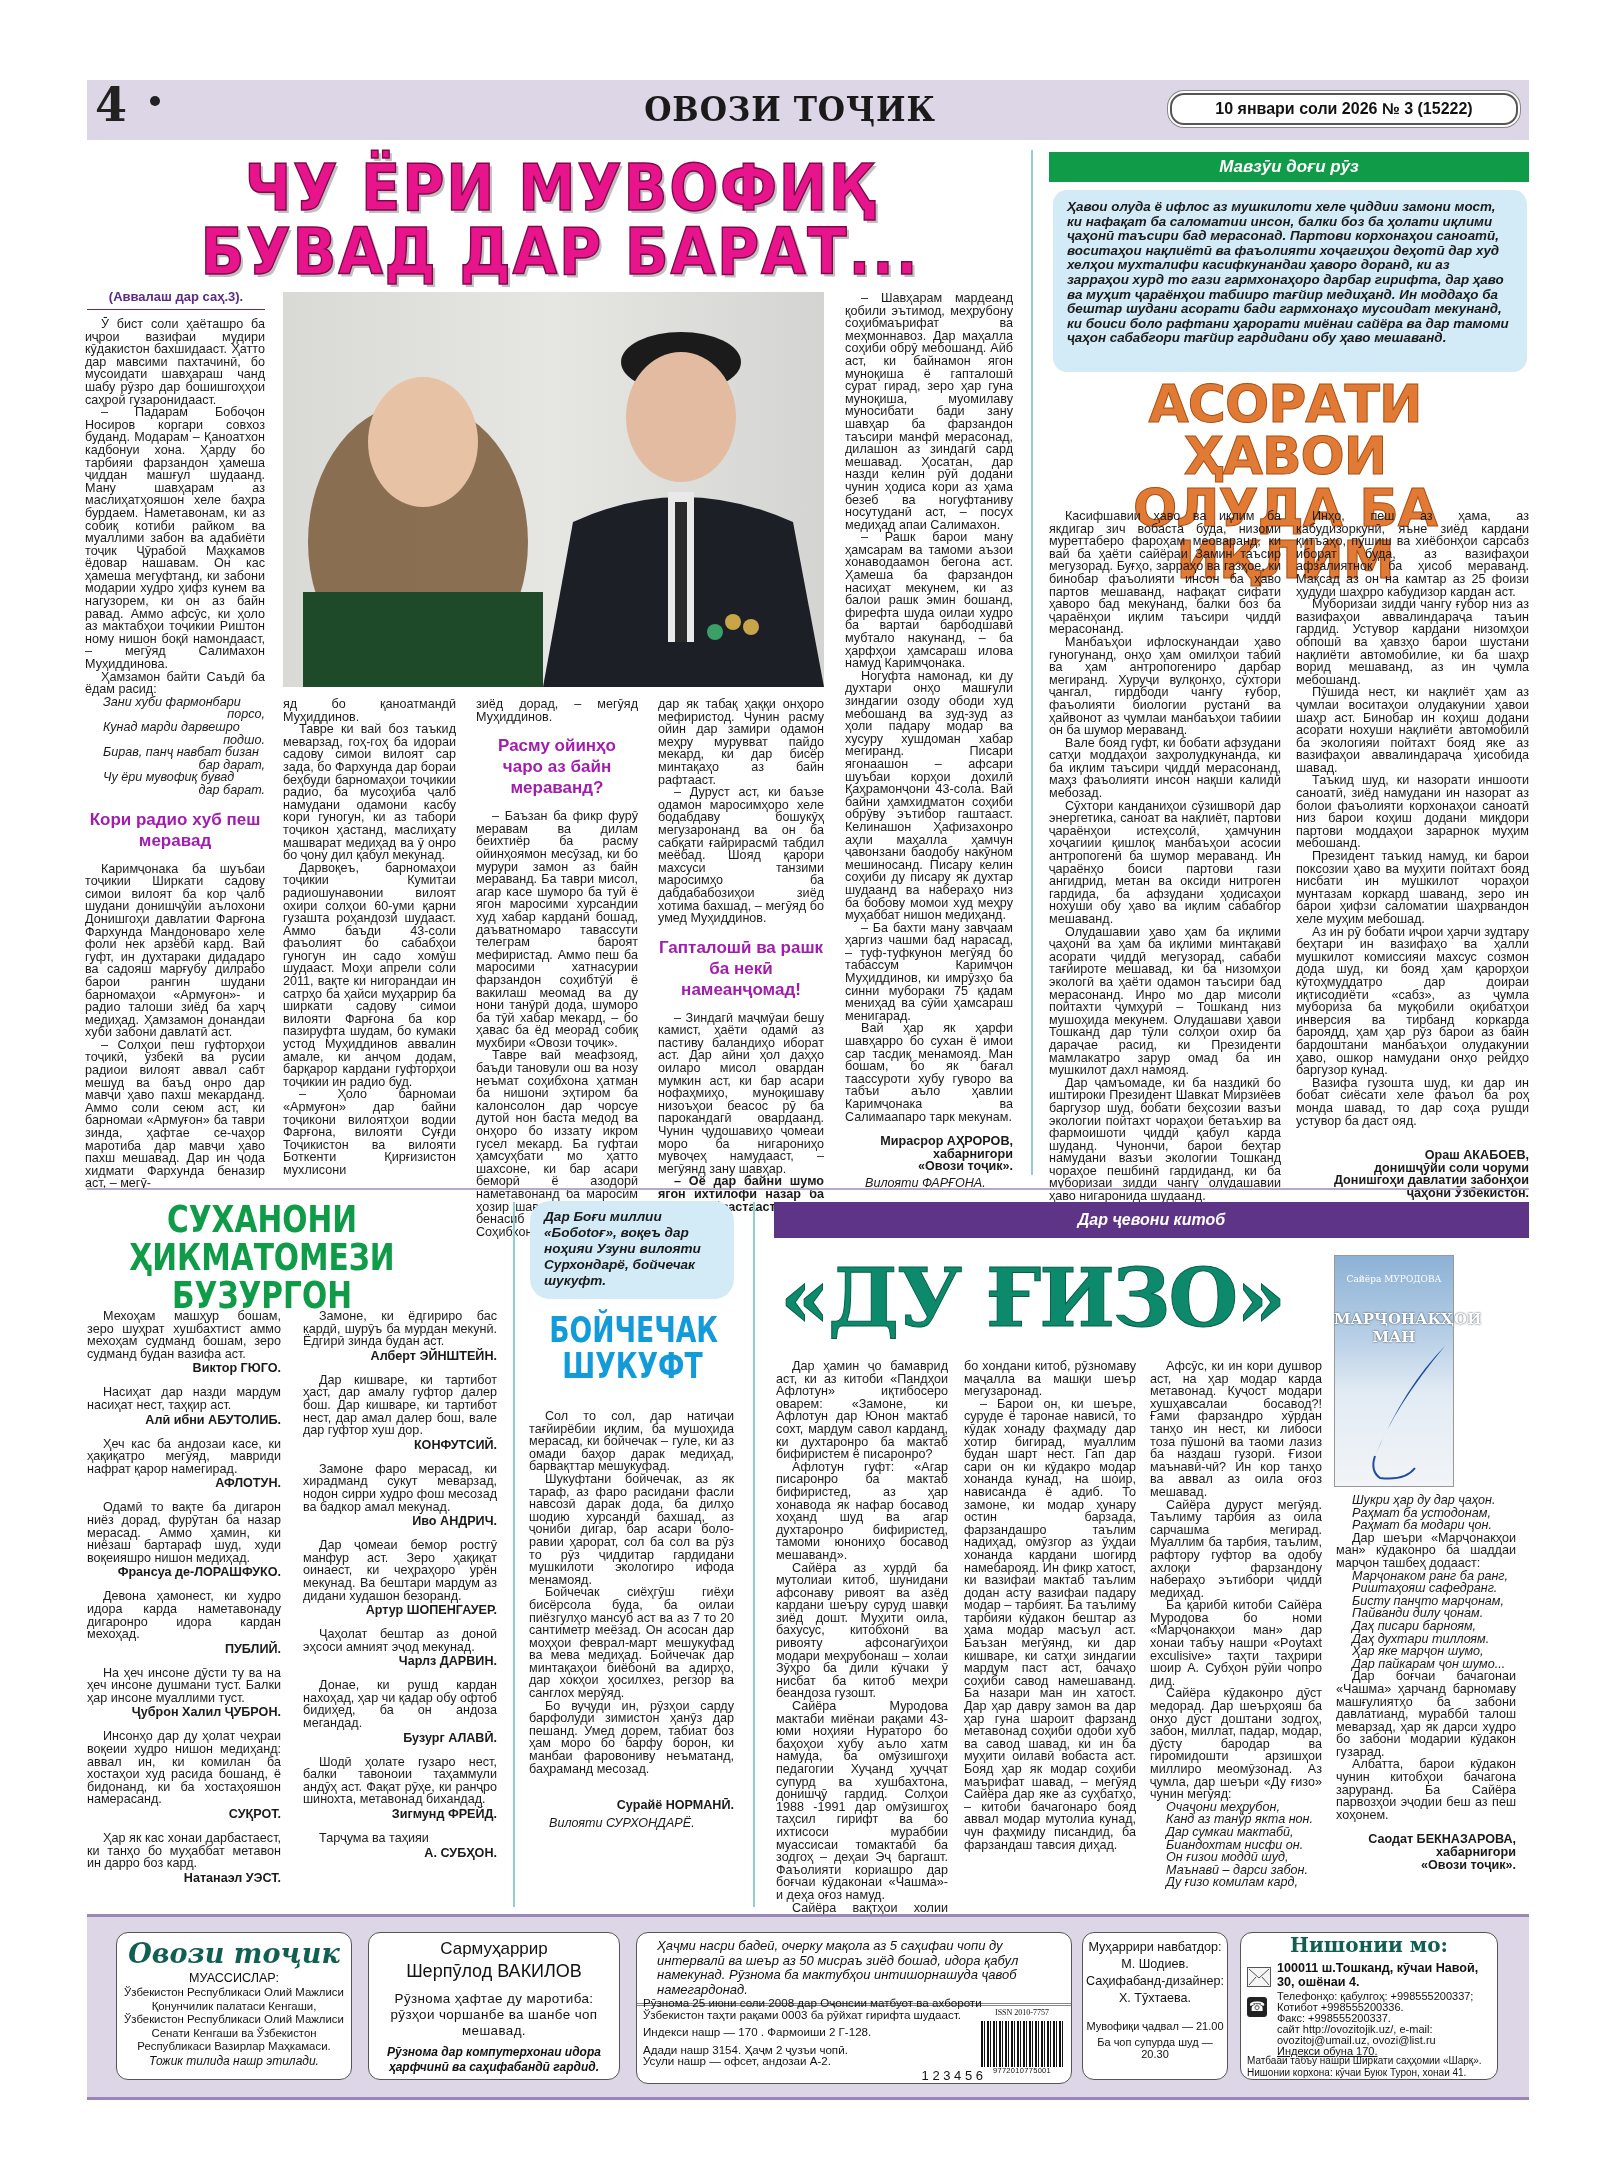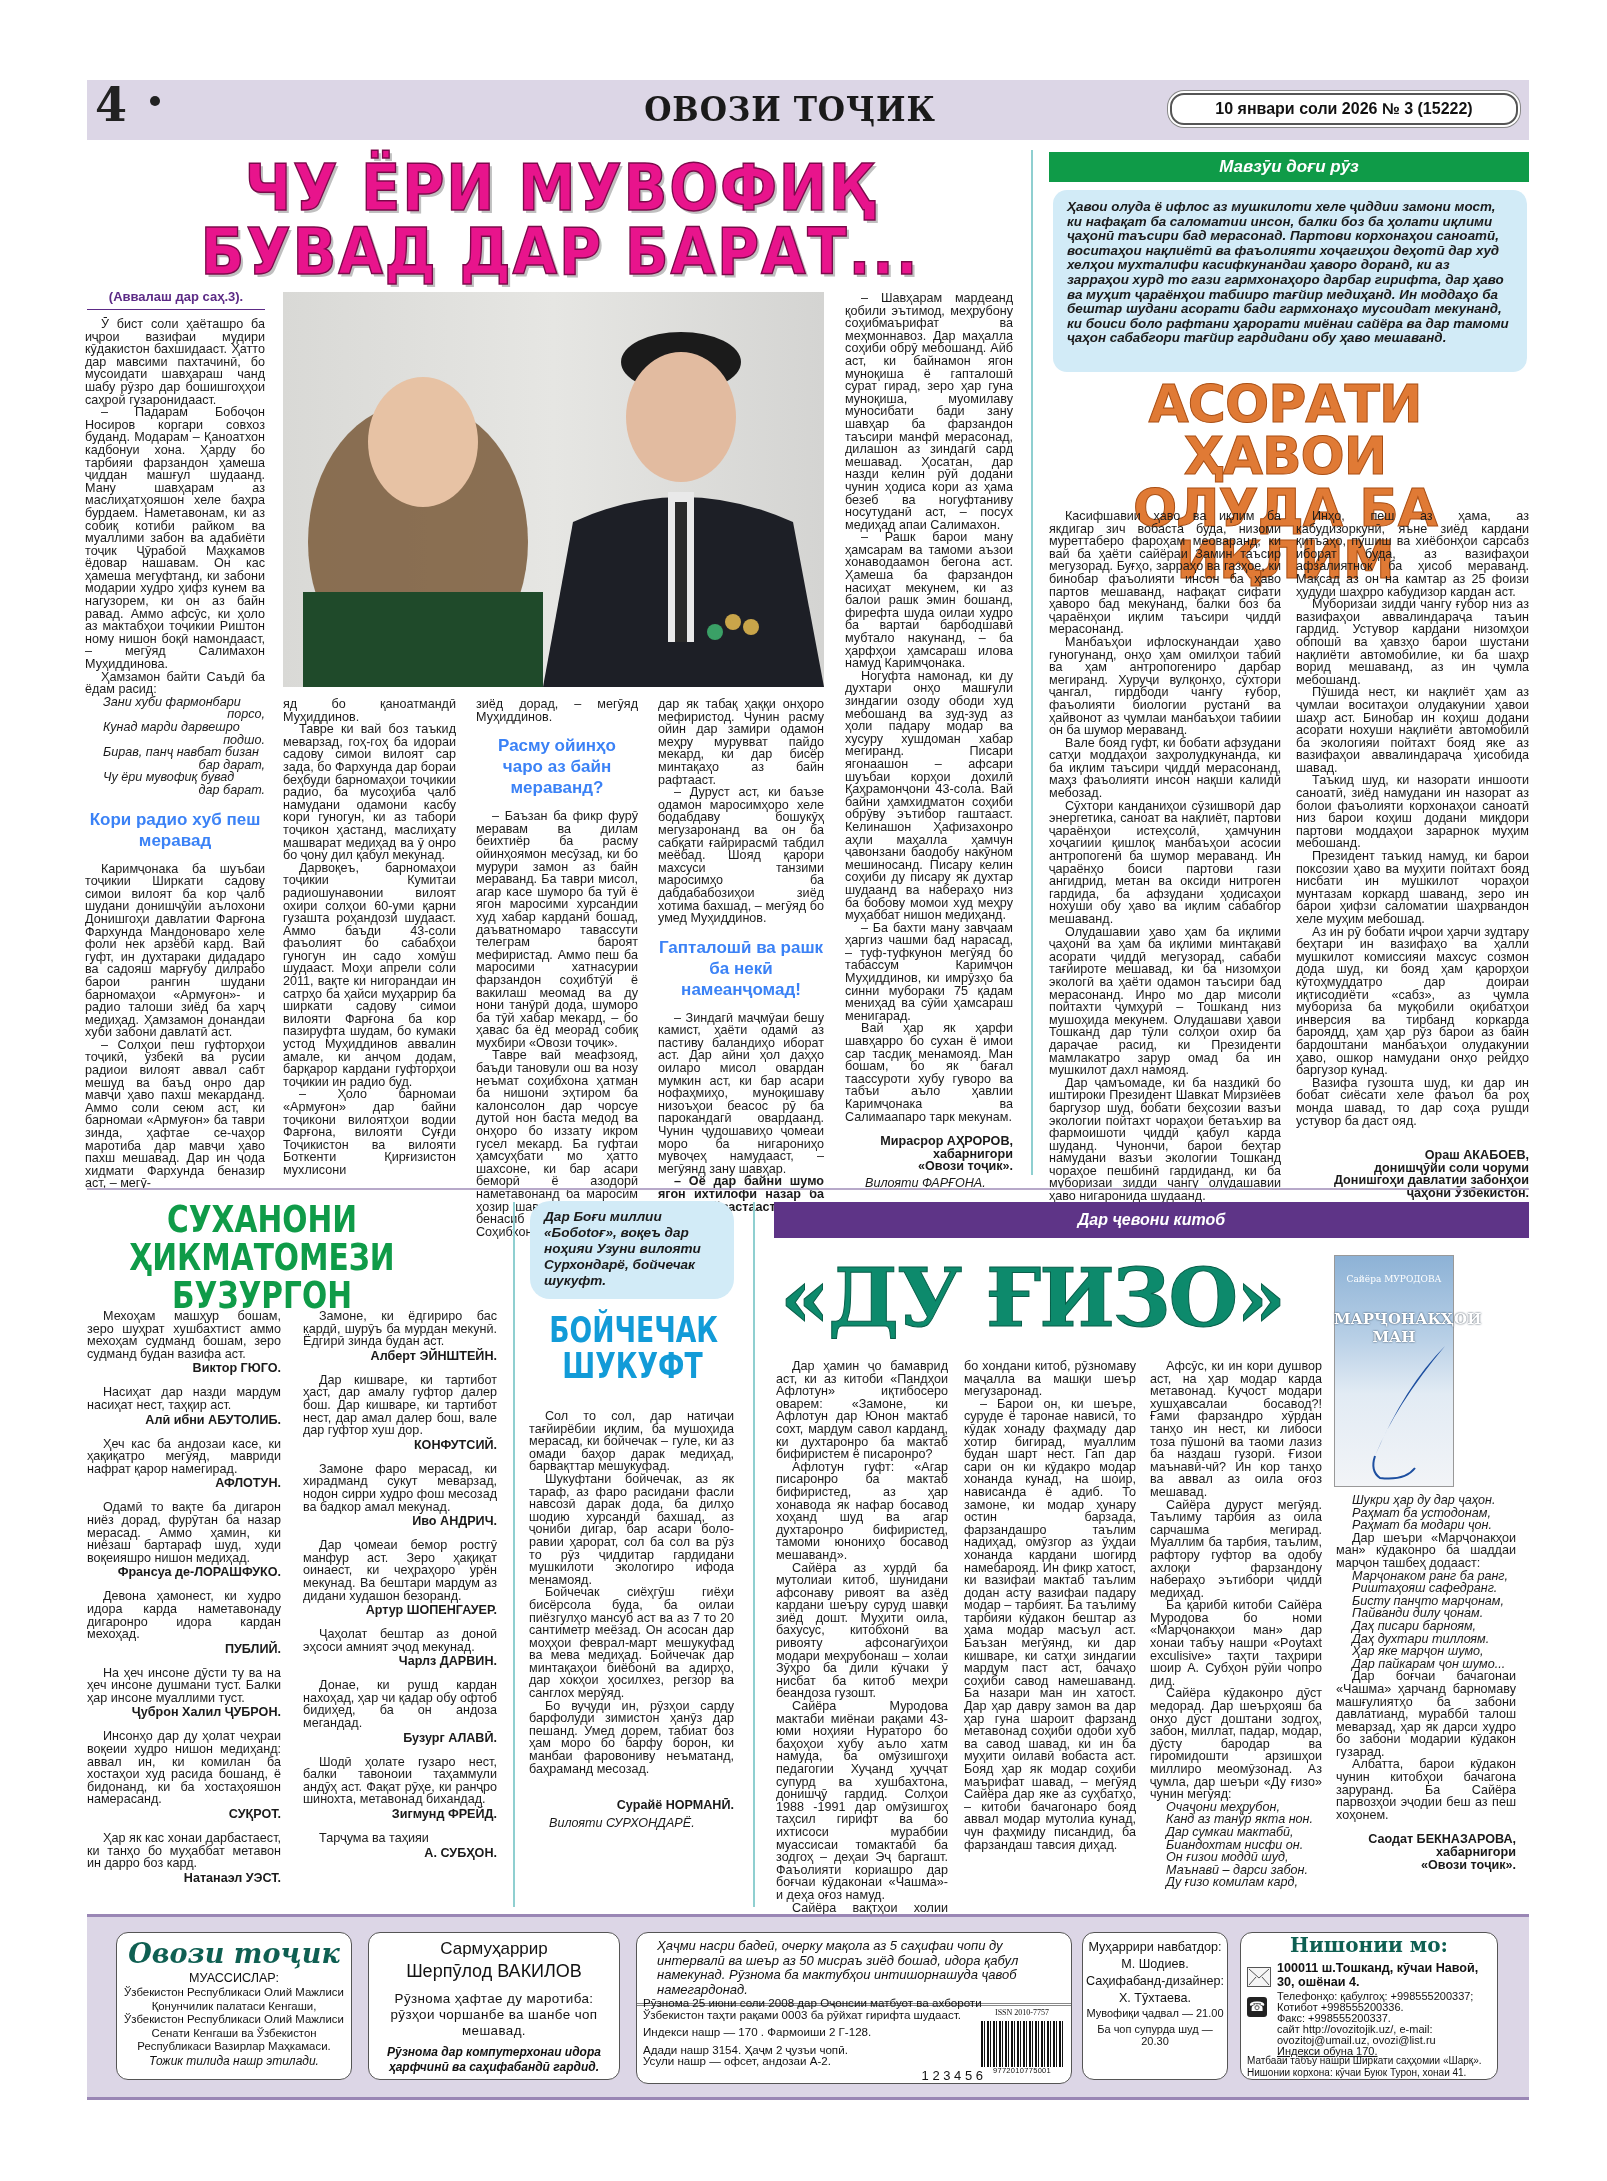--- a/index.html
+++ b/index.html
@@ -5,21 +5,21 @@
 *{box-sizing:border-box;margin:0;padding:0}
 html,body{width:1607px;height:2181px;background:#fff;overflow:hidden}
 body{font-family:"Liberation Sans",sans-serif;color:#111;position:relative}
 .abs{position:absolute}
 p,div{line-height:1.0}
 .txt{font-size:12.6px;line-height:16.6px;text-align:justify;hyphens:manual;color:#1a1a1a}
 .txt p{text-indent:16px}
 .txt p.ni{text-indent:0}
 .poem{font-style:italic;font-size:12.6px;line-height:16.6px}
 .poem .r{text-align:right}
-.subh{font-weight:bold;color:#3b82f6;font-size:17px;line-height:21px;text-align:center;margin:12px 0 12px}
+.subh{font-weight:bold;color:#a21caf;font-size:17px;line-height:21px;text-align:center;margin:12px 0 12px}
 .byline{font-weight:bold;text-align:right;font-size:12.6px;line-height:16px}
 .place{font-style:italic;font-size:12.6px;line-height:16px}
 
 #masthead{left:87px;top:80px;width:1442px;height:60px;background:#dcd6e6}
 #pageno{left:95px;top:82px;font-family:"DejaVu Serif",serif;font-weight:bold;font-size:46px;color:#222}
 #pagedot{left:150px;top:96px;width:10px;height:10px;border-radius:50%;background:#222}
 #paper-title{left:560px;top:92px;width:460px;text-align:center;font-family:"DejaVu Serif",serif;font-weight:bold;font-size:34px;letter-spacing:1px;color:#1a1a1a;transform:scaleX(.92)}
 #issue-box{left:1170px;top:93px;width:348px;height:32px;border:2px solid #555;border-radius:14px;background:#fff;box-shadow:0 0 0 2px #fff,0 0 0 3px #888;text-align:center;font-weight:bold;font-size:16px;line-height:28px;font-family:"Liberation Sans",sans-serif;transform-origin:center}
 
 .bighead{font-family:"DejaVu Sans",sans-serif;font-weight:bold;color:#e8148c;font-size:64px;line-height:66px;text-align:center;letter-spacing:2px;-webkit-text-stroke:1.5px #7a0a4a;text-shadow:3px 3px 0 #c0c0c0;transform:scaleX(.9)}
@@ -351,21 +351,21 @@
   </div>
   <div style="position:absolute;right:8px;top:76px;width:82px;font-family:'Liberation Serif',serif;font-size:8px;text-align:center">ISSN 2010-7757</div>
   <div style="position:absolute;right:8px;top:88px;width:82px;height:46px;background:repeating-linear-gradient(90deg,#111 0 2px,#fff 2px 3px,#111 3px 4px,#fff 4px 6px)"></div>
   <div style="position:absolute;right:8px;top:134px;width:82px;font-size:7.5px;text-align:center;letter-spacing:.3px">9772010775001</div>
 </div>
 <div class="fbox" id="f4">
   <div style="font-size:12.6px;line-height:17px">Муҳаррири навбатдор:</div>
   <div style="font-size:12.6px;line-height:17px">М. Шодиев.</div>
   <div style="font-size:12.6px;line-height:17px">Саҳифабанд-дизайнер:</div>
   <div style="font-size:12.6px;line-height:17px">Х. Тӯхтаева.</div>
-  <div style="font-size:11px;line-height:12.6px;margin-top:0">Мувофиқи ҷадвал — 21.00</div>
+  <div style="font-size:11px;line-height:12.6px;margin-top:13px">Мувофиқи ҷадвал — 21.00</div>
   <div style="font-size:11px;line-height:12.6px;margin-top:3px">Ба чоп супурда шуд — 20.30</div>
 </div>
 <div class="fbox" id="f5">
   <div style="font-family:'DejaVu Serif',serif;font-weight:bold;font-size:20px;color:#0f5f52;line-height:24px">Нишонии мо:</div>
   <div style="position:absolute;left:6px;top:34px;width:24px;height:20px;border:1px solid #555;background:#f5f5f5">
     <svg width="22" height="18">
         <path d="M1 1 L11 10 L21 1 M1 17 L8 9 M21 17 L14 9" stroke="#555" fill="none"></path>
       </svg>
   </div>
   <div style="position:absolute;left:6px;top:64px;width:20px;height:20px;background:#222;border-radius:3px;color:#fff;font-size:13px;line-height:20px">☎</div>

